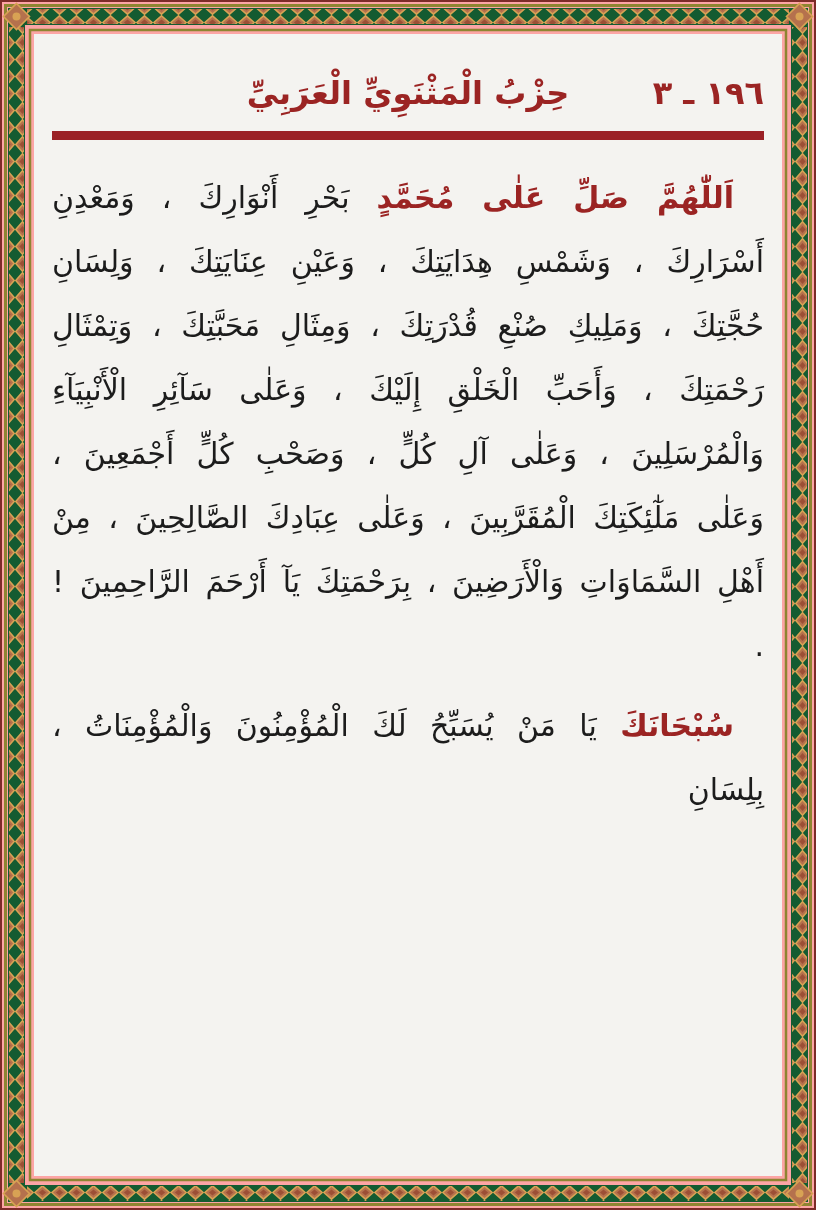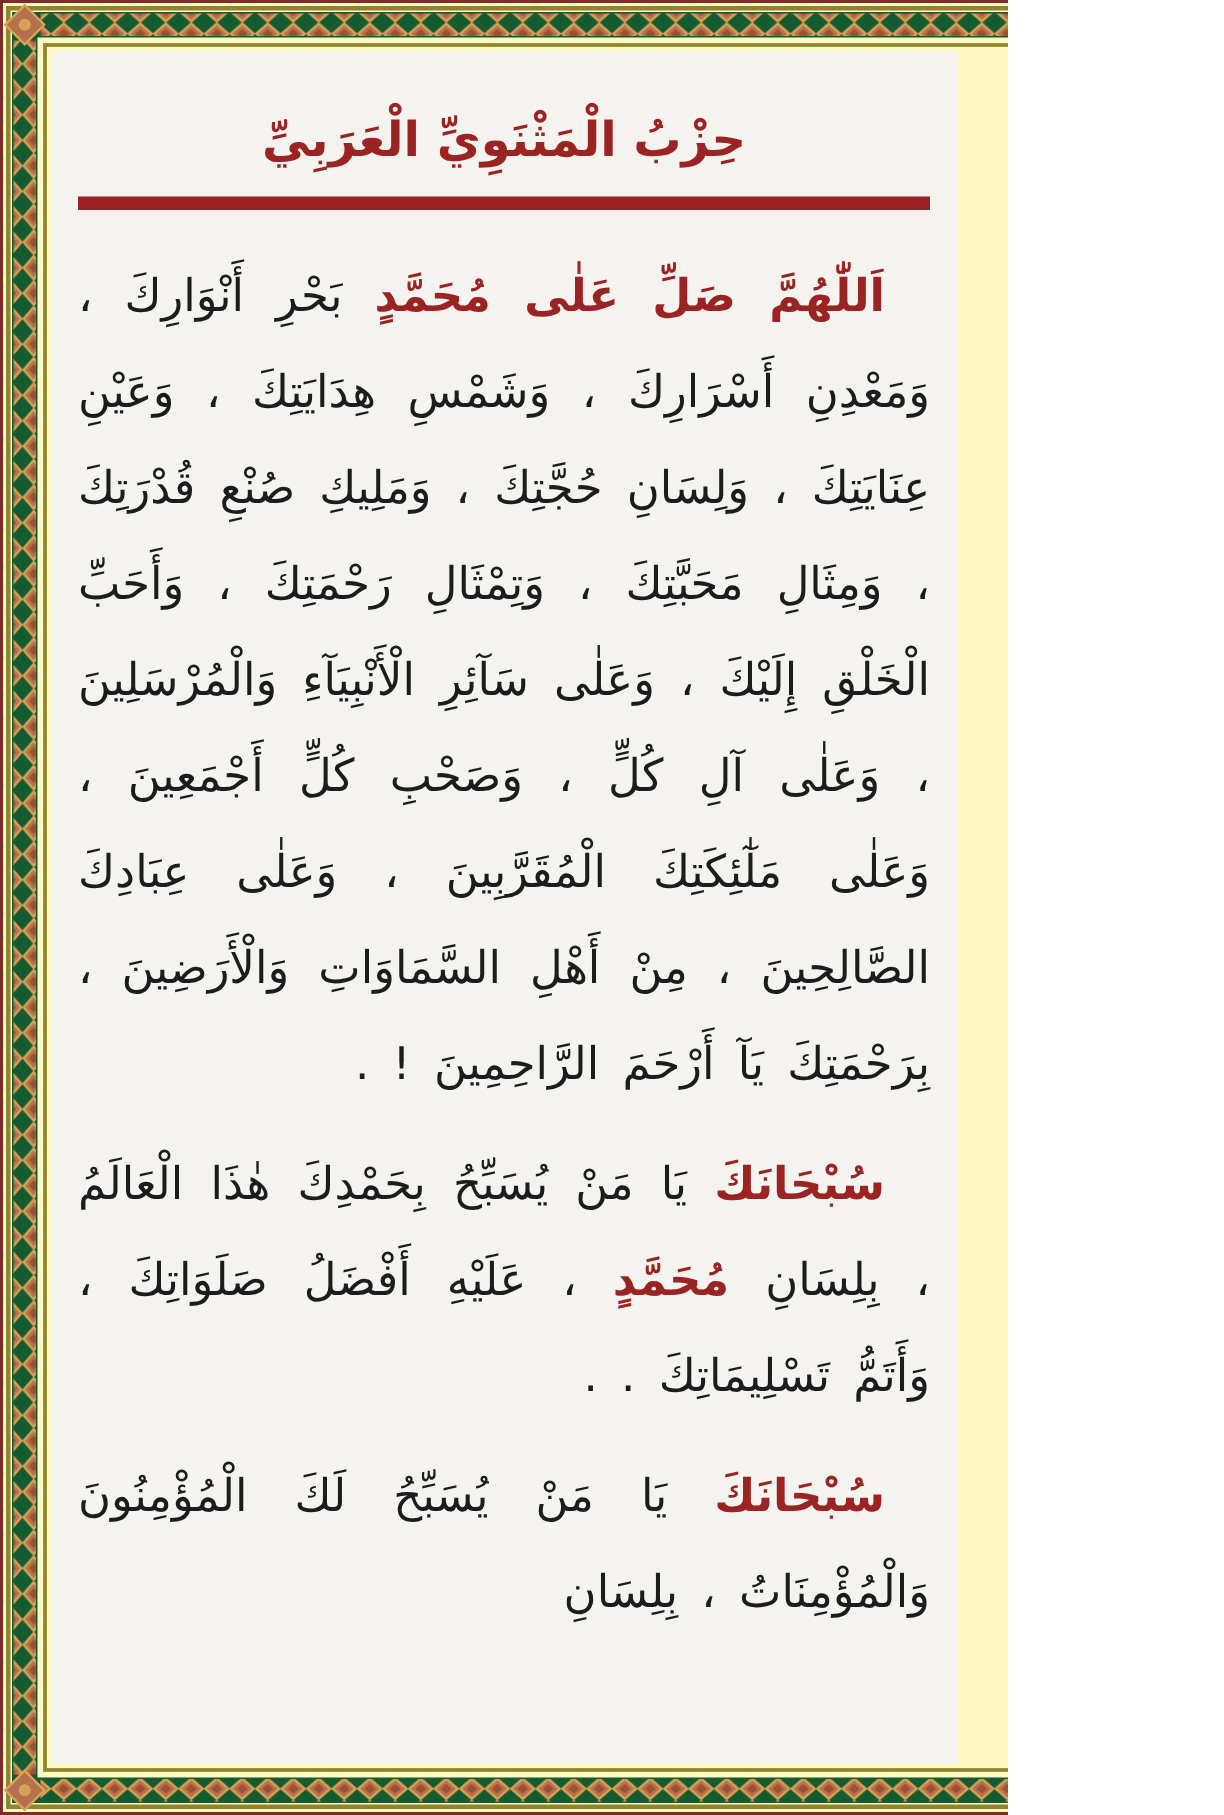--- a/index.html
+++ b/index.html
@@ -9,21 +9,21 @@
     --rule:#9b2126;
     --maroon:#7c2b28;
     --olive:#8e8531;
     --green:#145b31;
     --diam-fill:#b5714d;
     --diam-line:#d8a254;
     --diam-core:#9c4f35;
   }
   *{margin:0;padding:0;box-sizing:border-box;}
   body{background:#ffffff;font-family:"DejaVu Sans",sans-serif;}
-  .page{position:relative;width:672px;height:1210px;background:#fef9c3;overflow:hidden;}
+  .page{position:relative;width:816px;height:1210px;background:#fca5a5;overflow:hidden;}
   .frame{position:absolute;left:0;top:0;}
   .maroon-line{fill:none;stroke:var(--maroon);stroke-width:2;}
   .olive-line{fill:none;stroke:var(--olive);}
   .olive-outer{stroke-width:3;}
   .olive-inner{stroke-width:2.5;}
   .green-band{fill:var(--green);}
   .diam{fill:var(--diam-fill);stroke:var(--diam-line);stroke-width:1.6;}
   .core{fill:var(--diam-core);}
   .dot{fill:var(--diam-line);}
   .content{position:absolute;left:34px;top:34px;right:34px;bottom:34px;background:var(--page-bg);}
@@ -84,22 +84,22 @@
     </g>
     <g transform="translate(799.5,1193.5)">
       <path class="diam" d="M0 -13 L13 0 L0 13 L-13 0 Z"></path>
         <circle class="dot" r="4"></circle>
     </g>
   </svg>
 
   <div class="content" dir="rtl">
     <div class="page-header">
       <div class="page-title">حِزْبُ الْمَثْنَوِيِّ الْعَرَبِيِّ</div>
+      <div class="page-number">١٩٦ ـ ٣</div>
     </div>
     <div class="rule"></div>
     <div class="prayer-body" id="paragraphs">
         <p class="para"><span class="seg red">اَللّٰهُمَّ صَلِّ عَلٰى مُحَمَّدٍ</span><span class="seg"> بَحْرِ أَنْوَارِكَ ، وَمَعْدِنِ أَسْرَارِكَ ، وَشَمْسِ هِدَايَتِكَ ، وَعَيْنِ عِنَايَتِكَ ، وَلِسَانِ حُجَّتِكَ ، وَمَلِيكِ صُنْعِ قُدْرَتِكَ ، وَمِثَالِ مَحَبَّتِكَ ، وَتِمْثَالِ رَحْمَتِكَ ، وَأَحَبِّ الْخَلْقِ إِلَيْكَ ، وَعَلٰى سَآئِرِ الْأَنْبِيَآءِ وَالْمُرْسَلِينَ ، وَعَلٰى آلِ كُلٍّ ، وَصَحْبِ كُلٍّ أَجْمَعِينَ ، وَعَلٰى مَلٰٓئِكَتِكَ الْمُقَرَّبِينَ ، وَعَلٰى عِبَادِكَ الصَّالِحِينَ ، مِنْ أَهْلِ السَّمَاوَاتِ وَالْأَرَضِينَ ، بِرَحْمَتِكَ يَآ أَرْحَمَ الرَّاحِمِينَ ! .</span></p>
-        <p class="para"><span class="seg red">سُبْحَانَكَ</span><span class="seg"> يَا مَنْ يُسَبِّحُ بِحَمْدِكَ هٰذَا الْعَالَمُ ، بِلِسَانِ </span><span class="seg red">مُحَمَّدٍ</span><span class="seg"> ، عَلَيْهِ أَفْضَلُ صَلَوَاتِكَ ، وَأَتَمُّ تَسْلِيمَاتِكَ . .</span></p>
         <p class="para"><span class="seg red">سُبْحَانَكَ</span><span class="seg"> يَا مَنْ يُسَبِّحُ لَكَ الْمُؤْمِنُونَ وَالْمُؤْمِنَاتُ ، بِلِسَانِ </span></p>
       </div>
   </div>
 
 </div>
 
 </body></html>

